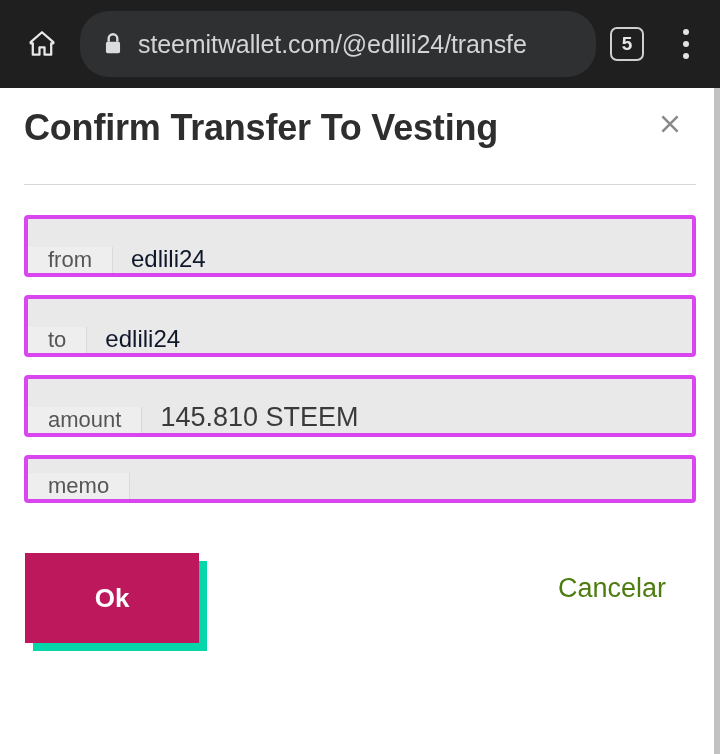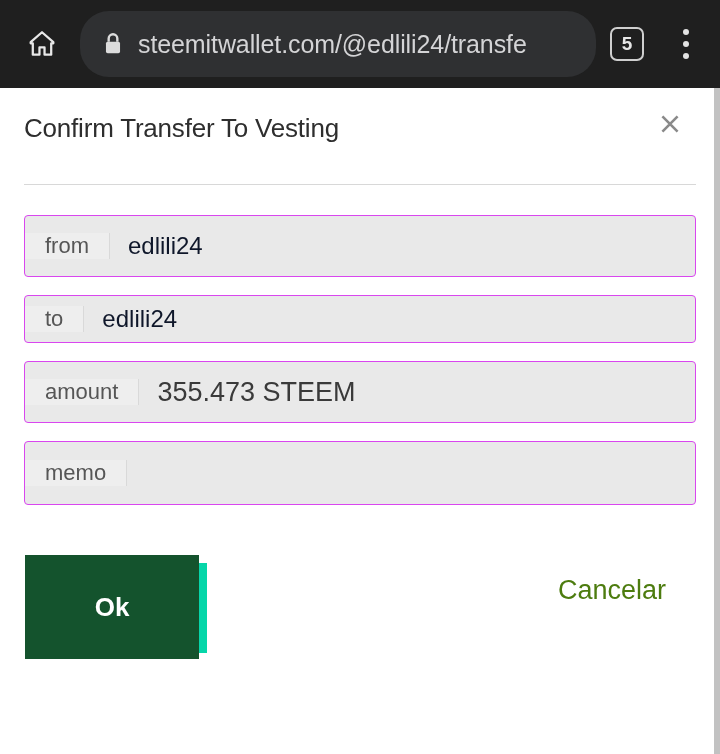--- a/index.html
+++ b/index.html
@@ -116,22 +116,22 @@
   }
 
   .dialog-head {
     position: relative;
     height: 80px;
     display: flex;
     align-items: center;
   }
 
   .dialog-title {
-    font-size: 26px;
-    font-weight: normal;
+    font-size: 36px;
+    font-weight: bold;
     color: #2e2e2e;
     letter-spacing: -0.2px;
   }
 
   .close-btn {
     position: absolute;
     right: 6px;
     top: 16px;
     width: 40px;
     height: 40px;
@@ -147,22 +147,22 @@
     margin: 16px 0 0 0;
   }
 
   
   .form {
     margin-top: 30px;
   }
 
   .field-row {
     display: flex;
-    align-items: center;
-    border: 1px solid #d946ef;
+    align-items: flex-end;
+    border: 4px solid #d946ef;
     border-radius: 4px;
     overflow: hidden;
     margin-bottom: 18px;
     background: #e9e9e9;
   }
 
   .field-label {
     background: #eeeeee;
     border-right: 1px solid #d9d9d9;
     display: flex;
@@ -181,25 +181,25 @@
     align-items: center;
     padding: 0 18px;
     color: #0f172a;
     flex: 1 1 auto;
     white-space: nowrap;
     overflow: hidden;
   }
 
   .row-from  { height: 62px; }
   .row-from  .field-value { font-size: 24px; }
-  .row-to    { height: 48px; }
+  .row-to    { height: 62px; }
   .row-to    .field-value { font-size: 24px; }
   .row-amount{ height: 62px; }
   .row-amount .field-value { font-size: 27px; color: #3a3a3a; }
-  .row-memo  { height: 64px; }
+  .row-memo  { height: 48px; }
   .row-memo  .field-value { font-size: 22px; }
 
   
   .actions {
     position: relative;
     margin-top: 50px;
     height: 100px;
   }
 
   .ok-wrap {
@@ -217,22 +217,22 @@
     width: 174px;
     height: 90px;
     background: #06d6a9;
   }
 
   .ok-button {
     position: absolute;
     left: 0;
     top: 0;
     width: 174px;
-    height: 104px;
-    background: #14532d;
+    height: 90px;
+    background: #be185d;
     color: #ffffff;
     font-size: 26px;
     font-weight: bold;
     border: none;
     display: flex;
     align-items: center;
     justify-content: center;
     cursor: pointer;
     font-family: "Liberation Sans", sans-serif;
   }
@@ -322,21 +322,21 @@
         <div class="field-value">edlili24</div>
       </div>
 
       <div class="field-row row-to">
         <div class="field-label">to</div>
         <div class="field-value">edlili24</div>
       </div>
 
       <div class="field-row row-amount">
         <div class="field-label">amount</div>
-        <div class="field-value">355.473 STEEM</div>
+        <div class="field-value">145.810 STEEM</div>
       </div>
 
       <div class="field-row row-memo">
         <div class="field-label">memo</div>
         <div class="field-value"></div>
       </div>
 
     </div>
 
     <div class="actions">

